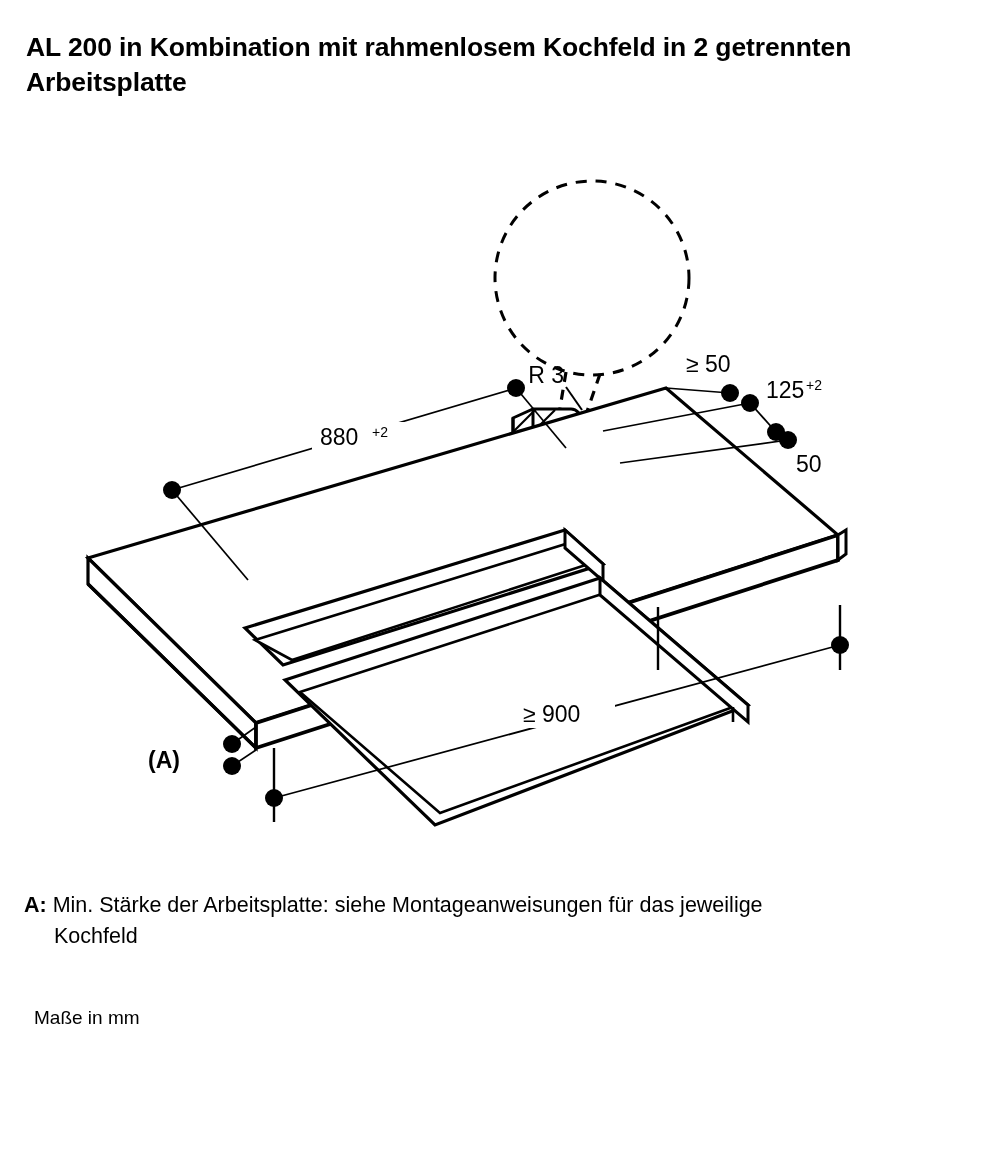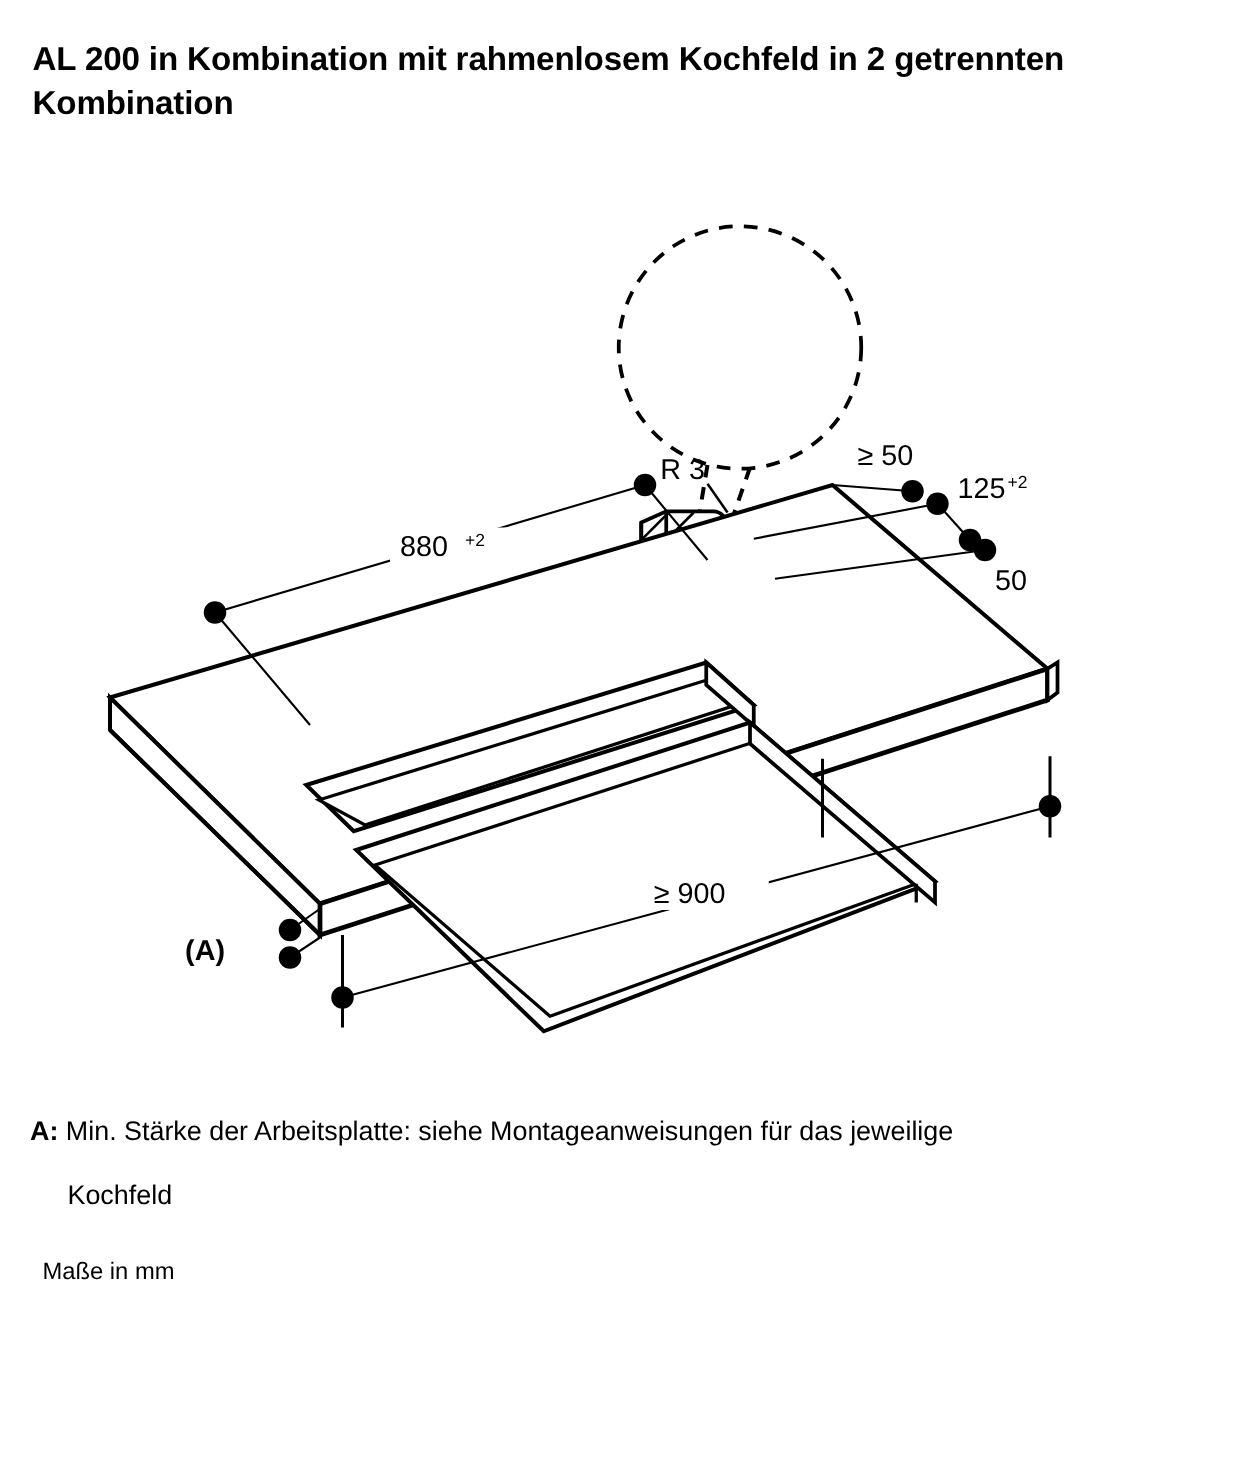--- a/index.html
+++ b/index.html
@@ -44,21 +44,20 @@
     position: absolute;
     left: 24px;
     top: 890px;
     width: 950px;
     font-size: 21.5px;
     line-height: 1.44;
   }
   .footnote .fn-indent {
     padding-left: 30px;
     display: block;
-    margin-top: 20px;
   }
   .footnote .fn-key {
     font-weight: bold;
   }
   .units {
     position: absolute;
     left: 34px;
     top: 1007px;
     font-size: 19px;
   }
@@ -70,21 +69,21 @@
   .dim-sup { font-size: 14px; }
   .lbl-bold { font-size: 23px; font-weight: bold; }
 </style>
 </head>
 <body>
 
 <div id="page">
 
   <div class="heading">
     <div class="l1">AL 200 in Kombination mit rahmenlosem Kochfeld in 2 getrennten</div>
-    <div class="l2">Kombination</div>
+    <div class="l2">Arbeitsplatte</div>
   </div>
 
   <svg id="drawing" viewBox="0 0 1000 720">
 
     <g>
       <circle cx="592" cy="128" r="97" fill="none" stroke="#000" stroke-width="3" stroke-dasharray="11,9" stroke-linecap="butt"></circle>
 
       <path d="M 566 222 L 553 300" fill="none" stroke="#000" stroke-width="3.2" stroke-dasharray="10,8"></path>
       <path d="M 600 224 L 573 302" fill="none" stroke="#000" stroke-width="3.2" stroke-dasharray="10,8"></path>
       <circle cx="561" cy="314" r="27" fill="none" stroke="#000" stroke-width="3" stroke-dasharray="9,8"></circle>

